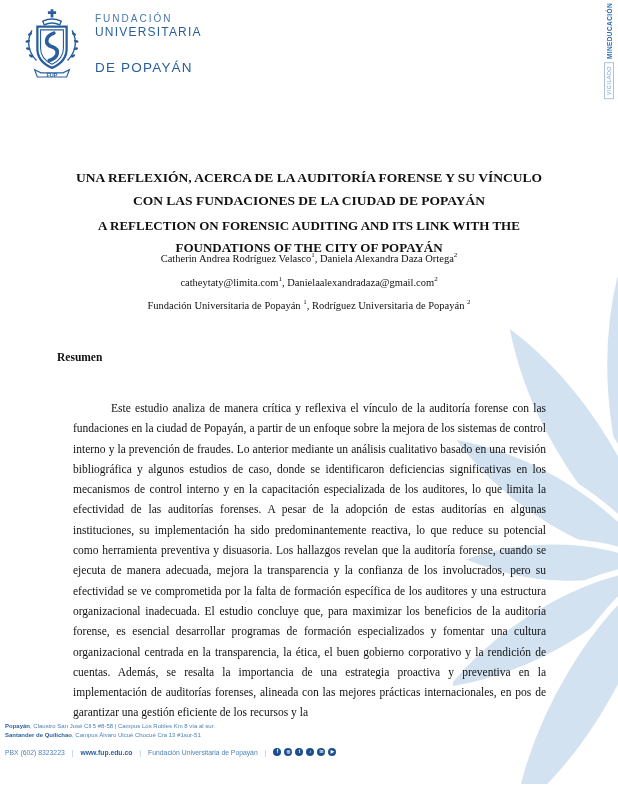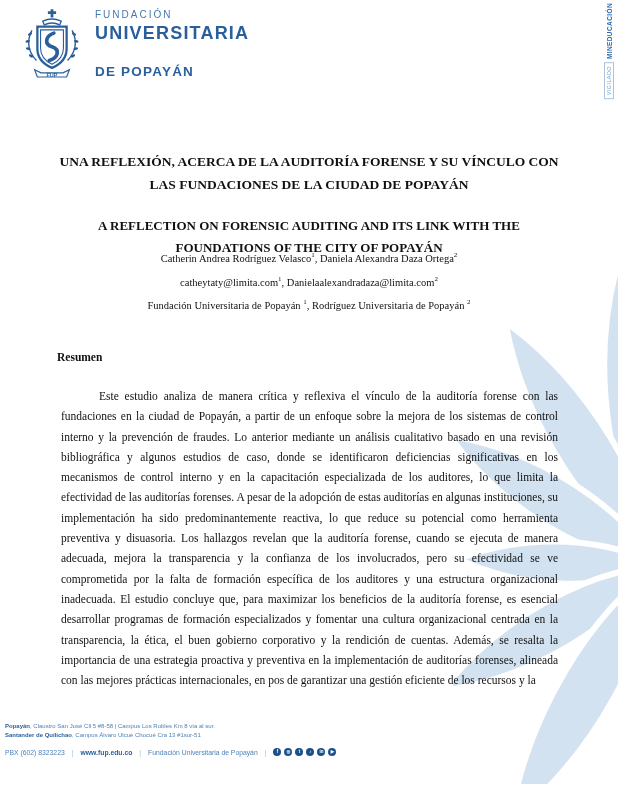--- a/index.html
+++ b/index.html
@@ -2,39 +2,39 @@
 <html><head>
 <meta charset="utf-8">
 <style>
   html,body{margin:0;padding:0;background:#fff;}
   .page{position:relative;width:618px;height:784px;background:#fff;overflow:hidden;
         font-family:"Liberation Serif",serif;color:#111;border-radius:9px;}
   
   .logo-row{position:absolute;top:8px;left:20px;display:flex;align-items:center;gap:11px;}
   .wordmark{font-family:"Liberation Sans",sans-serif;color:#2a5f9c;line-height:1.25;}
   .wm1{font-size:10px;font-weight:400;letter-spacing:2px;color:#4878ab;}
-  .wm2{font-size:18px;font-weight:700;letter-spacing:1.2px;}
-  .wm3{font-size:13.5px;font-weight:700;letter-spacing:1.2px;margin-top:20px;}
+  .wm2{font-size:12px;font-weight:400;letter-spacing:1.2px;}
+  .wm3{font-size:13.5px;font-weight:400;letter-spacing:1.2px;margin-top:20px;}
   .vstack{position:absolute;top:3px;right:4px;display:flex;flex-direction:column;align-items:center;gap:3px;
           font-family:"Liberation Sans",sans-serif;}
   .vtxt{writing-mode:vertical-rl;transform:rotate(180deg);}
   .mineducacion{font-size:6.5px;font-weight:700;color:#2a6cb0;letter-spacing:.4px;}
   .vigilado{font-size:5.5px;color:#7aa3cc;border:1px solid #a9c4de;padding:3px 1px;letter-spacing:.4px;}
   
   .watermark{position:absolute;top:248px;right:0;width:165px;height:552px;pointer-events:none;}
   
   .title-es{position:absolute;top:150px;left:50px;right:50px;text-align:center;
             font-weight:700;font-size:13.5px;line-height:23px;}
   .title-en{position:absolute;top:211px;left:50px;right:50px;text-align:center;
             font-weight:700;font-size:13px;line-height:22px;}
   .authors{position:absolute;top:245px;left:40px;right:40px;text-align:center;
            font-size:10.5px;line-height:20px;}
   .authors sup{font-size:7px;}
   .resumen{position:absolute;top:351px;left:57px;font-weight:700;font-size:11.5px;text-align:center;}
-  .abstract{position:absolute;top:382px;left:57px;right:56px;margin:4px;
+  .abstract{position:absolute;top:382px;left:57px;right:56px;margin:16px;
             font-size:11.5px;line-height:20.3px;text-align:justify;text-indent:38px;}
   
   .addresses{position:absolute;left:5px;top:722px;font-family:"Liberation Sans",sans-serif;
              font-size:6px;line-height:8.5px;color:#4d82b8;}
   .addresses b{color:#2a5f9c;}
   .infobar{position:absolute;left:5px;top:748px;display:flex;align-items:center;gap:7px;
            font-family:"Liberation Sans",sans-serif;font-size:6.8px;color:#4d82b8;}
   .infobar .sep{color:#9cbcd9;}
   .infobar .site{font-weight:700;color:#2a5f9c;}
   .social{display:flex;gap:3px;align-items:center;}
@@ -90,29 +90,29 @@
       <div class="wm2">UNIVERSITARIA</div>
       <div class="wm3">DE POPAYÁN</div>
     </div>
   </div>
 
   <div class="vstack">
     <span class="vtxt mineducacion">MINEDUCACIÓN</span>
     <span class="vtxt vigilado">VIGILADO</span>
   </div>
 
-  <h1 class="title-es" style="margin:0;">UNA REFLEXIÓN, ACERCA DE LA AUDITORÍA FORENSE Y SU VÍNCULO CON LAS FUNDACIONES DE LA CIUDAD DE POPAYÁN</h1>
+  <h1 class="title-es" style="margin:16px;">UNA REFLEXIÓN, ACERCA DE LA AUDITORÍA FORENSE Y SU VÍNCULO CON LAS FUNDACIONES DE LA CIUDAD DE POPAYÁN</h1>
   <h2 class="title-en" style="margin:4px;">A REFLECTION ON FORENSIC AUDITING AND ITS LINK WITH THE FOUNDATIONS OF THE CITY OF POPAYÁN</h2>
 
   <div class="authors">
     <div>
       <span>Catherin Andrea Rodríguez Velasco</span><sup>1</sup><span>, </span><span>Daniela Alexandra Daza Ortega</span><sup>2</sup>
     </div>
     <div>
-      <span>catheytaty@limita.com</span><sup>1</sup><span>, </span><span>Danielaalexandradaza@limita.com</span><sup>2</sup>
+      <span>catheytaty@limita.com</span><sup>1</sup><span>, </span><span>Danielaalexandradaza@gmail.com</span><sup>2</sup>
     </div>
     <div>
       <span>Fundación Universitaria de Popayán </span><sup>1</sup><span>, Rodríguez Universitaria de Popayán </span><sup>2</sup>
     </div>
   </div>
 
   <h3 class="resumen" style="margin:0;">Resumen</h3>
   <p class="abstract">Este estudio analiza de manera crítica y reflexiva el vínculo de la auditoría forense con las fundaciones en la ciudad de Popayán, a partir de un enfoque sobre la mejora de los sistemas de control interno y la prevención de fraudes. Lo anterior mediante un análisis cualitativo basado en una revisión bibliográfica y algunos estudios de caso, donde se identificaron deficiencias significativas en los mecanismos de control interno y en la capacitación especializada de los auditores, lo que limita la efectividad de las auditorías forenses. A pesar de la adopción de estas auditorías en algunas instituciones, su implementación ha sido predominantemente reactiva, lo que reduce su potencial como herramienta preventiva y disuasoria. Los hallazgos revelan que la auditoría forense, cuando se ejecuta de manera adecuada, mejora la transparencia y la confianza de los involucrados, pero su efectividad se ve comprometida por la falta de formación específica de los auditores y una estructura organizacional inadecuada. El estudio concluye que, para maximizar los beneficios de la auditoría forense, es esencial desarrollar programas de formación especializados y fomentar una cultura organizacional centrada en la transparencia, la ética, el buen gobierno corporativo y la rendición de cuentas. Además, se resalta la importancia de una estrategia proactiva y preventiva en la implementación de auditorías forenses, alineada con las mejores prácticas internacionales, en pos de garantizar una gestión eficiente de los recursos y la</p>
 
   <div class="addresses">

